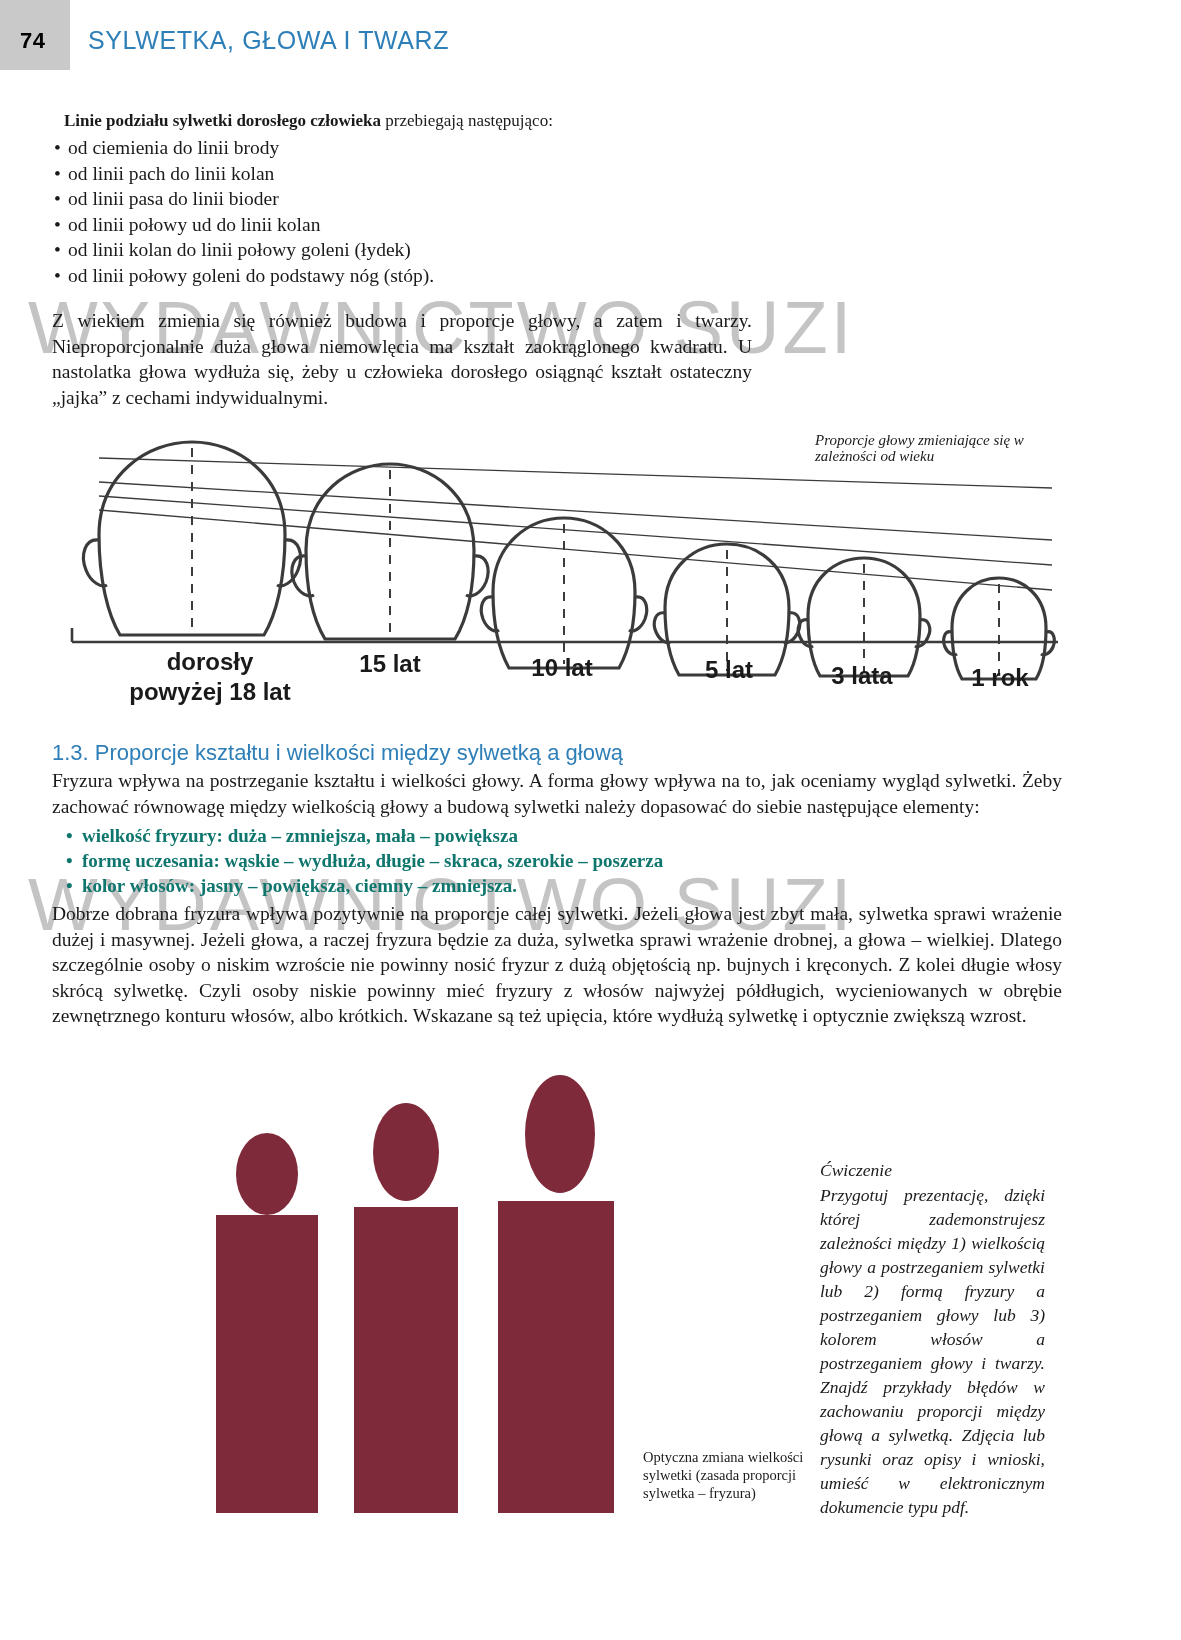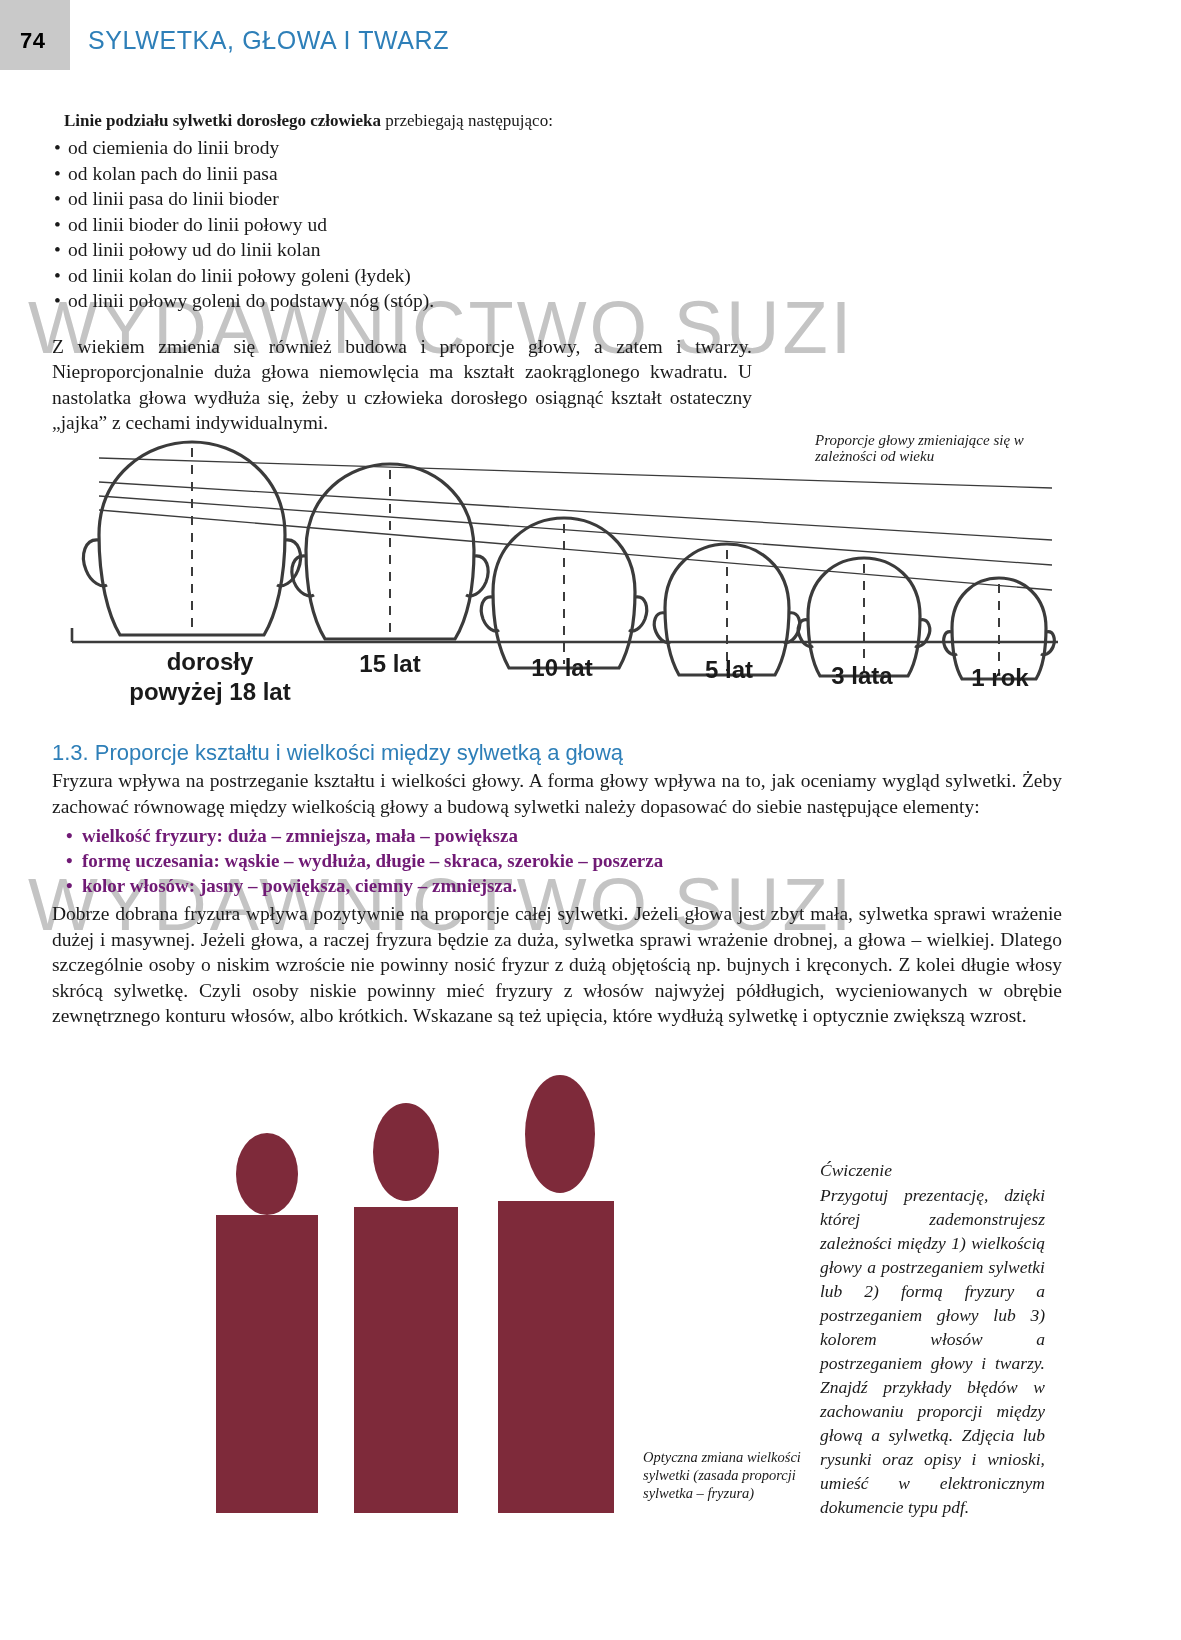--- a/index.html
+++ b/index.html
@@ -166,21 +166,21 @@
   }
   .blue-bullets {
     list-style: none;
     margin: 4px 0 0 0;
     padding: 0;
   }
   .blue-bullets li {
     font-size: 19px;
     line-height: 25px;
     font-weight: bold;
-    color: #701a75;
+    color: #0f766e;
     padding-left: 30px;
     position: relative;
   }
   .blue-bullets li:before {
     content: "\2022";
     position: absolute;
     left: 14px;
     top: 0;
   }
   .section-tail {
@@ -204,21 +204,20 @@
   .sil-body {
     position: absolute;
     background: #7e2a3a;
   }
   .fig-caption-sil {
     position: absolute;
     left: 643px;
     top: 1448px;
     width: 175px;
     font-size: 14.5px;
-    font-style: italic;
     line-height: 18px;
     z-index: 11;
   }
 
   
   .exercise {
     position: absolute;
     left: 820px;
     top: 1158px;
     width: 225px;
@@ -244,23 +243,22 @@
 
 <div class="watermark watermark-1">WYDAWNICTWO SUZI</div>
 <div class="watermark watermark-2">WYDAWNICTWO SUZI</div>
 
 <div class="content">
   <p class="intro-line">
     <b>Linie podziału sylwetki dorosłego człowieka</b><span> przebiegają następująco:</span>
   </p>
   <ul class="bullet-list">
     <li>od ciemienia do linii brody</li>
-    <li>od kolan pach do linii pasa</li>
+    <li>od linii pach do linii kolan</li>
     <li>od linii pasa do linii bioder</li>
-    <li>od linii bioder do linii połowy ud</li>
     <li>od linii połowy ud do linii kolan</li>
     <li>od linii kolan do linii połowy goleni (łydek)</li>
     <li>od linii połowy goleni do podstawy nóg (stóp).</li>
   </ul>
   <p class="para">Z wiekiem zmienia się również budowa i proporcje głowy, a zatem i twarzy. Nieproporcjonalnie duża głowa niemowlęcia ma kształt zaokrąglonego kwadratu. U nastolatka głowa wydłuża się, żeby u człowieka dorosłego osiągnąć kształt ostateczny „jajka” z cechami indywidualnymi.</p>
 </div>
 
 <div class="fig-caption-right">Proporcje głowy zmieniające się w zależności od wieku</div>
 
 <div class="heads-figure">

